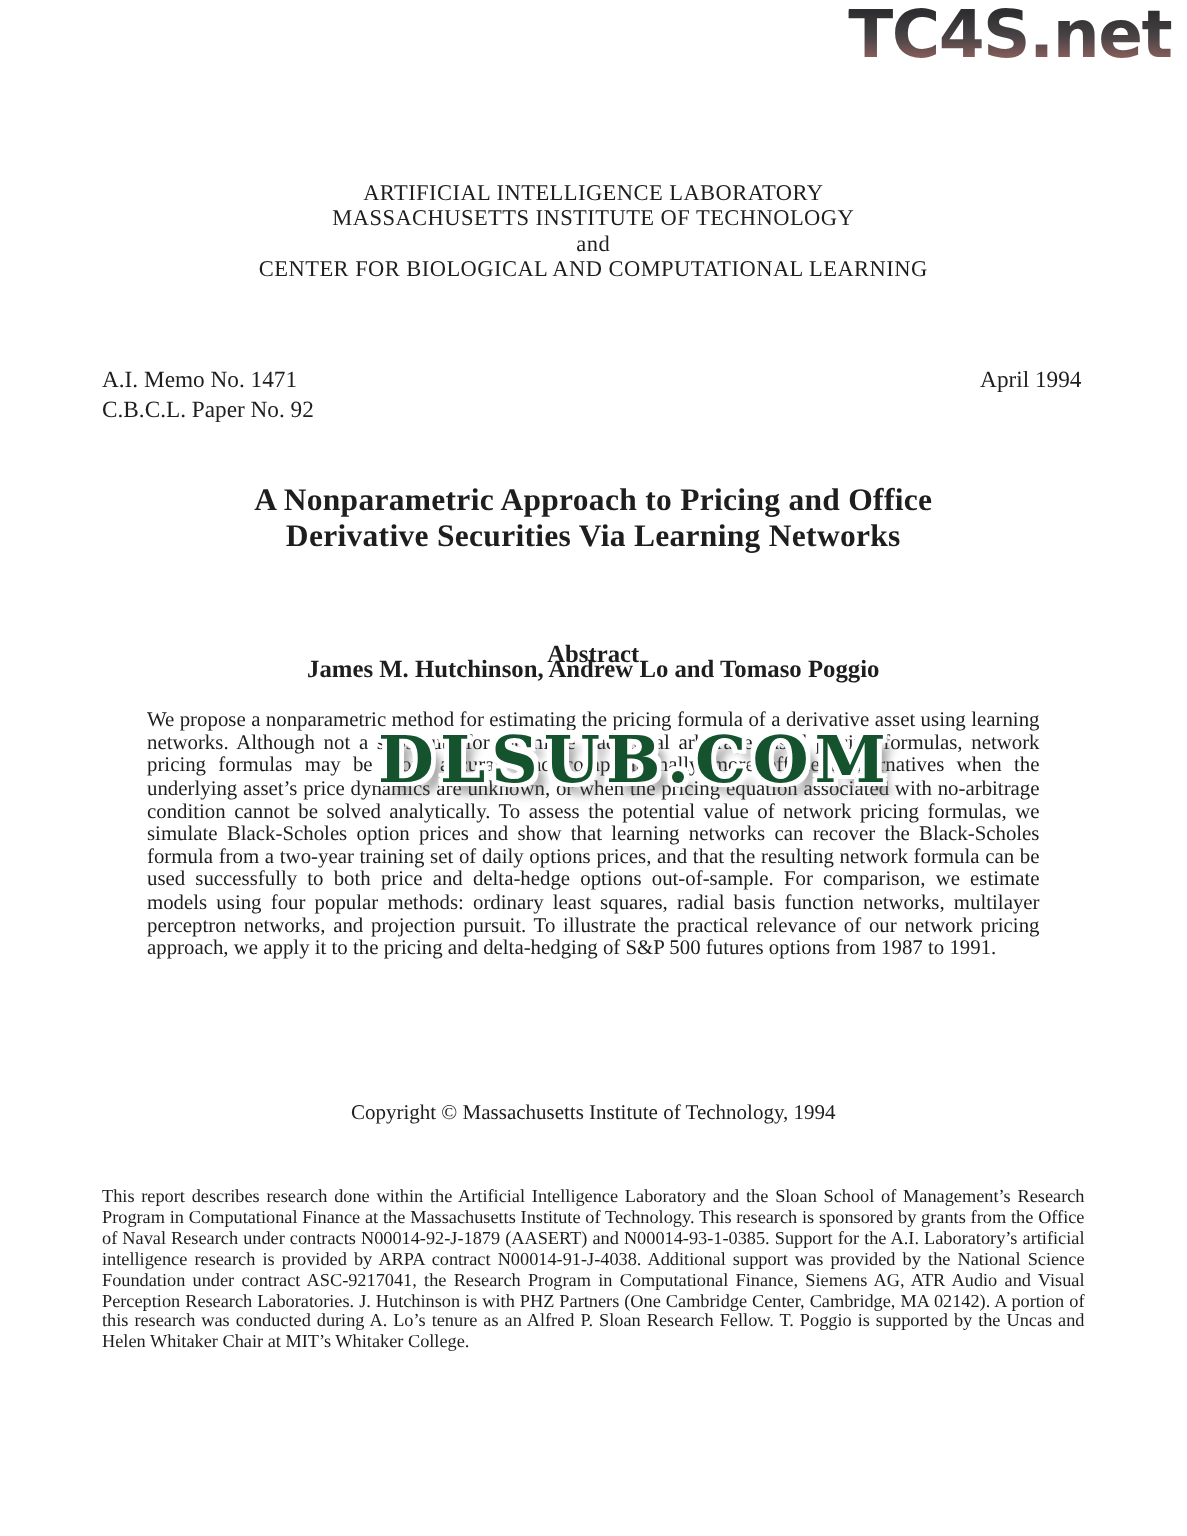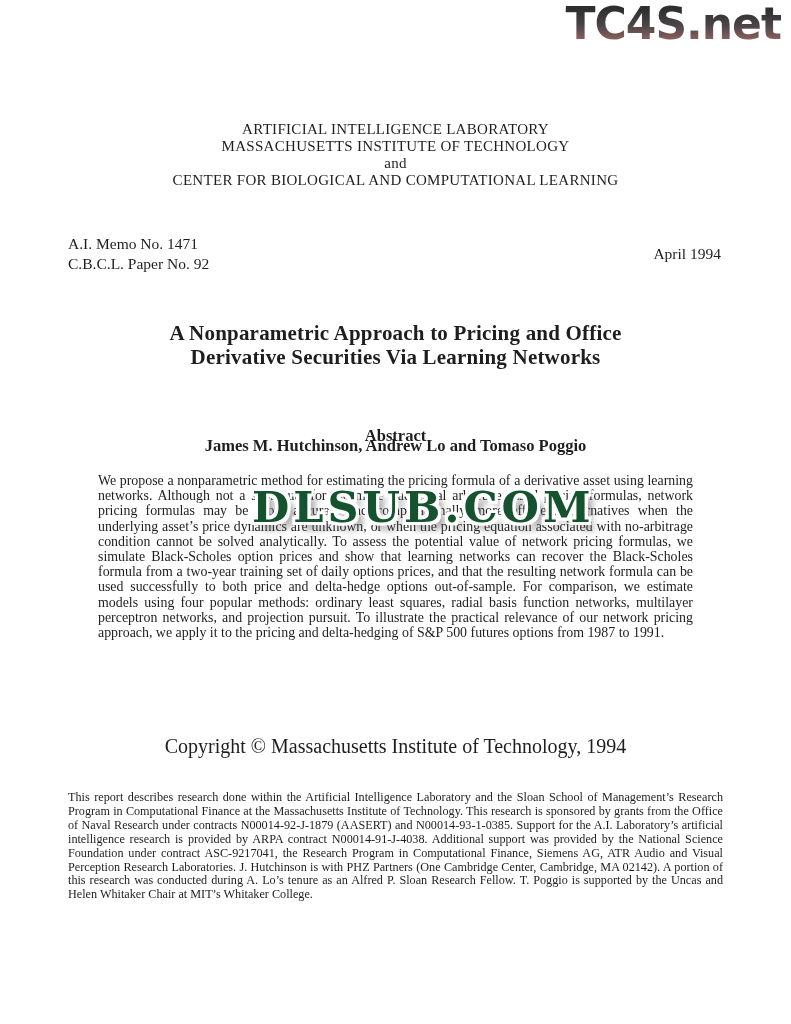--- a/index.html
+++ b/index.html
@@ -25,22 +25,22 @@
     background: linear-gradient(180deg, #2e2e30 18%, #4a4446 52%, #9c6663 90%);
     -webkit-background-clip: text; background-clip: text; color: transparent;
   }
 
   .institution {
     position: absolute; top: 121px; left: 0; width: 100%;
     text-align: center; font-size: 15px; line-height: 17px; letter-spacing: 0.3px;
   }
 
   .memo-row {
-    position: absolute; top: 234px; left: 68px; right: 70px;
-    display: flex; justify-content: space-between; align-items: center;
+    position: absolute; top: 244px; left: 68px; right: 70px;
+    display: flex; justify-content: space-between; align-items: flex-start;
     font-size: 15.5px; line-height: 19.5px;
   }
 
   .title {
     position: absolute; top: 322px; left: 0; width: 100%;
     text-align: center; font-weight: bold; font-size: 21px; line-height: 23.5px;
     white-space: pre-line; letter-spacing: 0.2px;
   }
 
   .authors {
@@ -66,21 +66,21 @@
     color: #14532d;
     text-shadow:
       -3px 0 0 #ffffff, 3px 0 0 #ffffff, 0 -3px 0 #ffffff, 0 3px 0 #ffffff,
       -2px -2px 0 #ffffff, 2px -2px 0 #ffffff, -2px 2px 0 #ffffff, 2px 2px 0 #ffffff,
       -3px -3px 0 #ffffff, 3px -3px 0 #ffffff, -3px 3px 0 #ffffff, 3px 3px 0 #ffffff,
       7px 8px 6px rgba(95, 95, 95, 0.55);
   }
 
   .copyright {
     position: absolute; top: 735px; left: 0; width: 100%;
-    text-align: center; font-size: 20px;
+    text-align: center; font-size: 14px;
   }
 
   .footnote {
     position: absolute; top: 791px; left: 68px; width: 655px;
     text-align: justify; font-size: 12.2px; line-height: 13.9px;
   }
 
   
   .banner-bottom {
     position: absolute; top: 979px; right: 5px;

